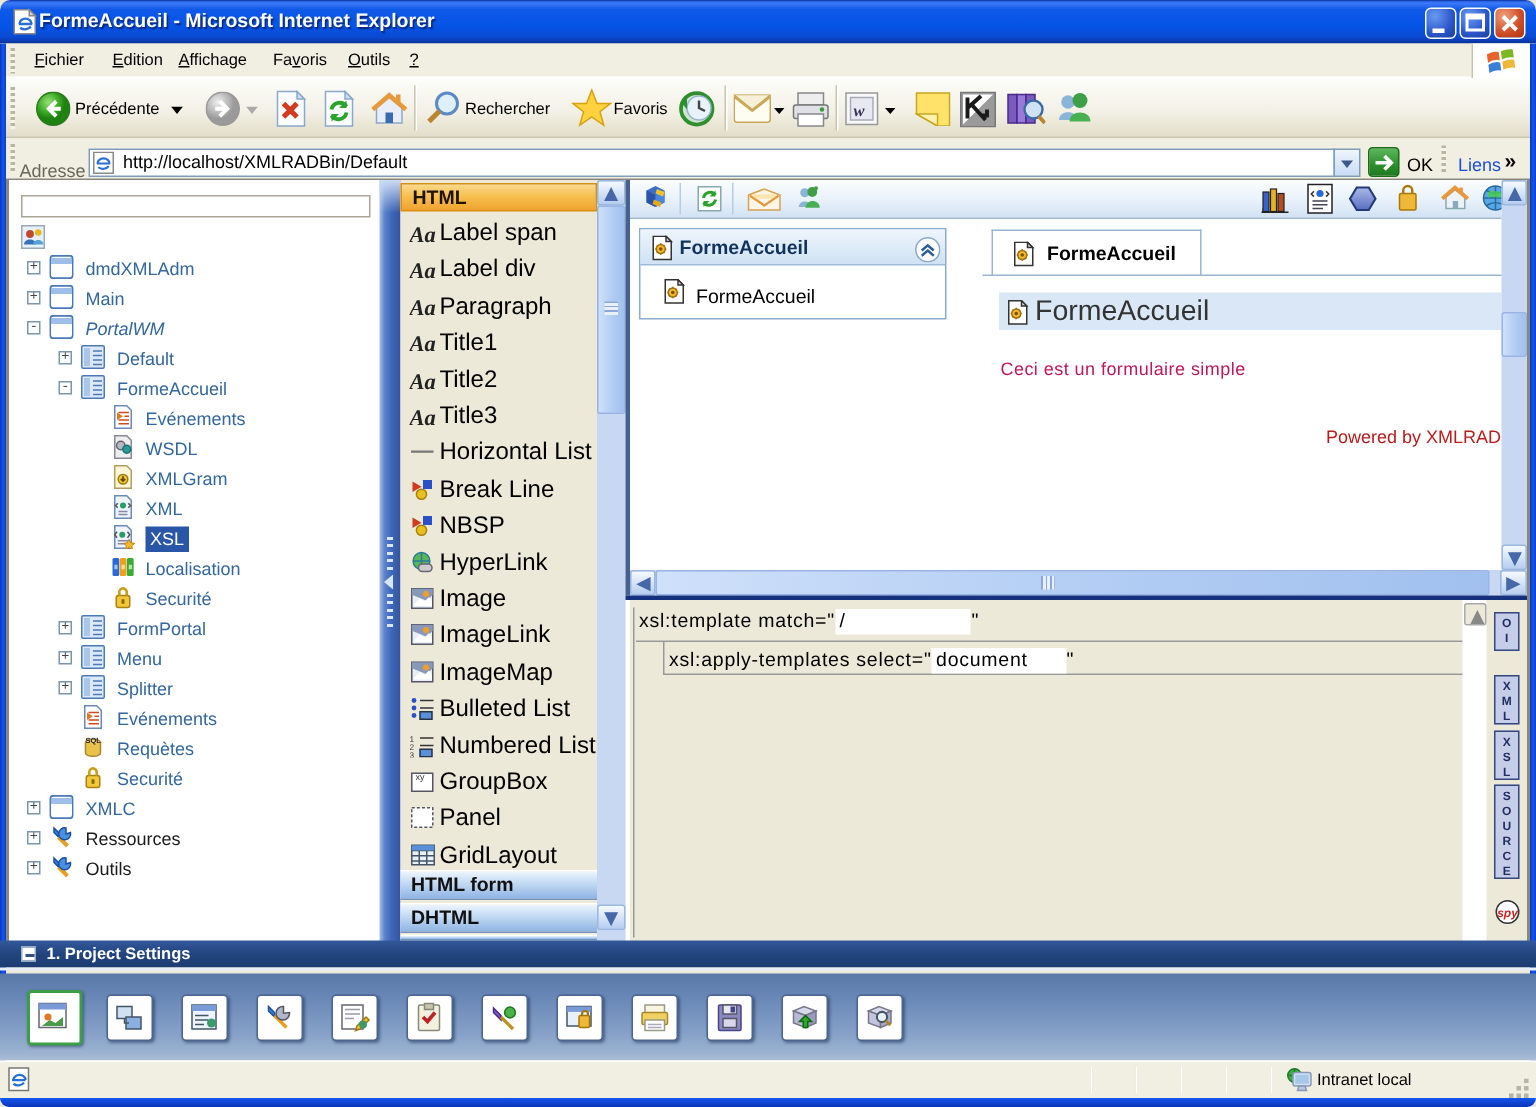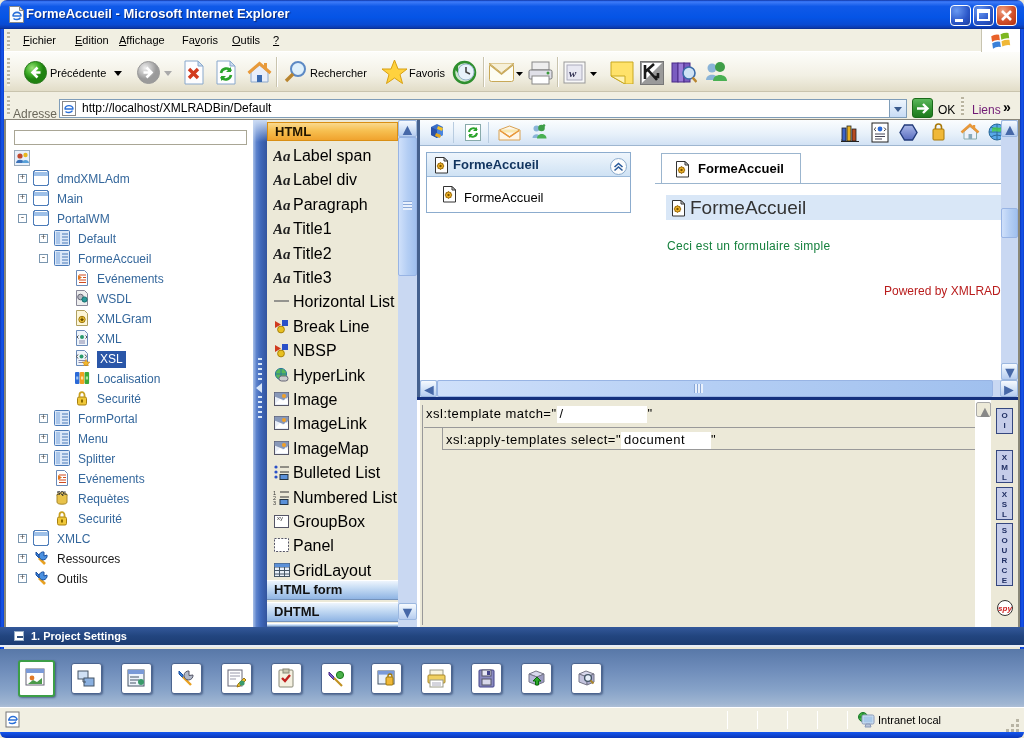--- a/index.html
+++ b/index.html
@@ -286,21 +286,21 @@
       <path d="M4 7 h8 l-4 5 z" fill="#3a5a8c"></path>
     </svg>
   </div>
 <div class="abs" style="left:912px;top:98px;width:21px;height:20px;background:linear-gradient(180deg,#5cb85c,#2e8f2e 60%,#1e7a1e);border:1px solid #1a6a1a;border-radius:3px">
     <svg width="20" height="19">
       <path d="M4 9.5 H14 M10 5 l4.5 4.5 L10 14" stroke="#fff" stroke-width="2.4" fill="none"></path>
     </svg>
   </div>
 <div class="abs" style="left:938px;top:103px;font-size:12px">OK</div>
 <div class="abs grip" style="left:961px;top:97px;height:18px"></div>
-<div class="abs" style="left:972px;top:103px;font-size:12px;color:#701a75">Liens</div>
+<div class="abs" style="left:972px;top:103px;font-size:12px;color:#1d4ed8">Liens</div>
 <div class="abs" style="left:1003px;top:99px;font-size:14px;font-weight:bold">»</div>
 
 <div id="content" class="abs"></div>
 <div class="abs sideborder" style="left:0;top:29px;height:703px"></div>
 <div class="abs sideborder" style="left:1020px;top:29px;width:4px;height:703px"></div>
 <div class="abs" style="left:4px;top:120px;width:2px;height:508px;background:#8a8878"></div>
 <div class="abs" style="left:1018px;top:120px;width:2px;height:508px;background:#8a8878"></div>
 
 <div id="tree" class="abs"></div>
 <div id="treesearch" class="abs"></div>
@@ -333,21 +333,21 @@
     </div>
     <div class="trow" style="left:57px;top:71px;">Main</div>
     <div class="pm" style="left:18px;top:94px">-</div>
     <div class="abs" style="left:33px;top:90px">
       <svg width="16" height="16">
         <rect x="0.5" y="0.5" width="15" height="15" rx="2" fill="#fff" stroke="#4a7ab8"></rect>
         <path d="M1 4 h14" stroke="#9ec0e8" stroke-width="4"></path>
         <rect x="0.5" y="0.5" width="15" height="15" rx="2" fill="none" stroke="#4a7ab8"></rect>
       </svg>
     </div>
-    <div class="trow" style="left:57px;top:91px;">PortalWM</div>
+    <div class="trow" style="left:57px;top:91px;font-style:italic;">PortalWM</div>
     <div class="pm" style="left:39px;top:114px">+</div>
     <div class="abs" style="left:54px;top:110px">
       <svg width="16" height="16">
         <rect x="0.5" y="0.5" width="15" height="15" rx="1" fill="#dce8f8" stroke="#4a7ab8"></rect>
         <rect x="2" y="2" width="4" height="12" fill="#aac6ea"></rect>
         <path d="M8 4 h6 M8 7 h6 M8 10 h6 M8 13 h6" stroke="#4a7ab8"></path>
       </svg>
     </div>
     <div class="trow" style="left:78px;top:111px;text-align:center;">Default</div>
     <div class="pm" style="left:39px;top:134px">-</div>
@@ -819,21 +819,21 @@
 <div id="tabline" class="abs"></div>
 <div id="titleband" class="abs"><span style="margin-left:24px;line-height:25px">FormeAccueil</span><div class="abs docgear" style="left:4px;top:5px">
       <svg width="16" height="17">
         <path d="M2.5 0.5 h8.5 l3.5 3.5 v12 h-12 z" fill="#fff" stroke="#333"></path>
         <path d="M11 0.5 l3.5 3.5 h-3.5 z" fill="#ddd" stroke="#333"></path>
         <circle cx="7.5" cy="9" r="3" fill="#f4b82a" stroke="#a07010"></circle>
         <circle cx="7.5" cy="9" r="1.2" fill="#7a5200"></circle>
         <path d="M7.5 5.2 v1 M7.5 11.8 v1 M3.8 9 h1 M10.2 9 h1 M5 6.5 l0.8 0.8 M9.3 10.8 l0.8 0.8 M10 6.5 l-0.8 0.8 M5.7 10.8 l-0.8 0.8" stroke="#a07010" stroke-width="1.1"></path>
       </svg>
     </div></div>
-<div class="abs" style="left:667px;top:239px;font-size:12px;letter-spacing:0.3px;color:#15803d">Ceci est un formulaire simple</div>
+<div class="abs" style="left:667px;top:239px;font-size:12px;letter-spacing:0.3px;color:#be185d">Ceci est un formulaire simple</div>
 <div class="abs" style="left:884px;top:284px;font-size:12px;color:#b91c1c">Powered by XMLRAD</div>
 
 <div class="abs sb" style="left:1001px;top:120px;width:17px;height:260px"></div>
 <div class="sbbtn" style="left:1001px;top:120px;width:17px;height:17px">▲</div>
 <div class="sbbtn" style="left:1001px;top:363px;width:17px;height:17px">▼</div>
 <div class="sbthumb" style="left:1001px;top:208px;width:17px;height:30px"></div>
 <div class="abs sb" style="left:420px;top:380px;width:598px;height:17px"></div>
 <div class="sbbtn" style="left:420px;top:380px;width:17px;height:17px">◄</div>
 <div class="sbbtn" style="left:1000px;top:380px;width:18px;height:17px">►</div>
 <div class="sbthumb" style="left:437px;top:380px;width:556px;height:17px"></div>

